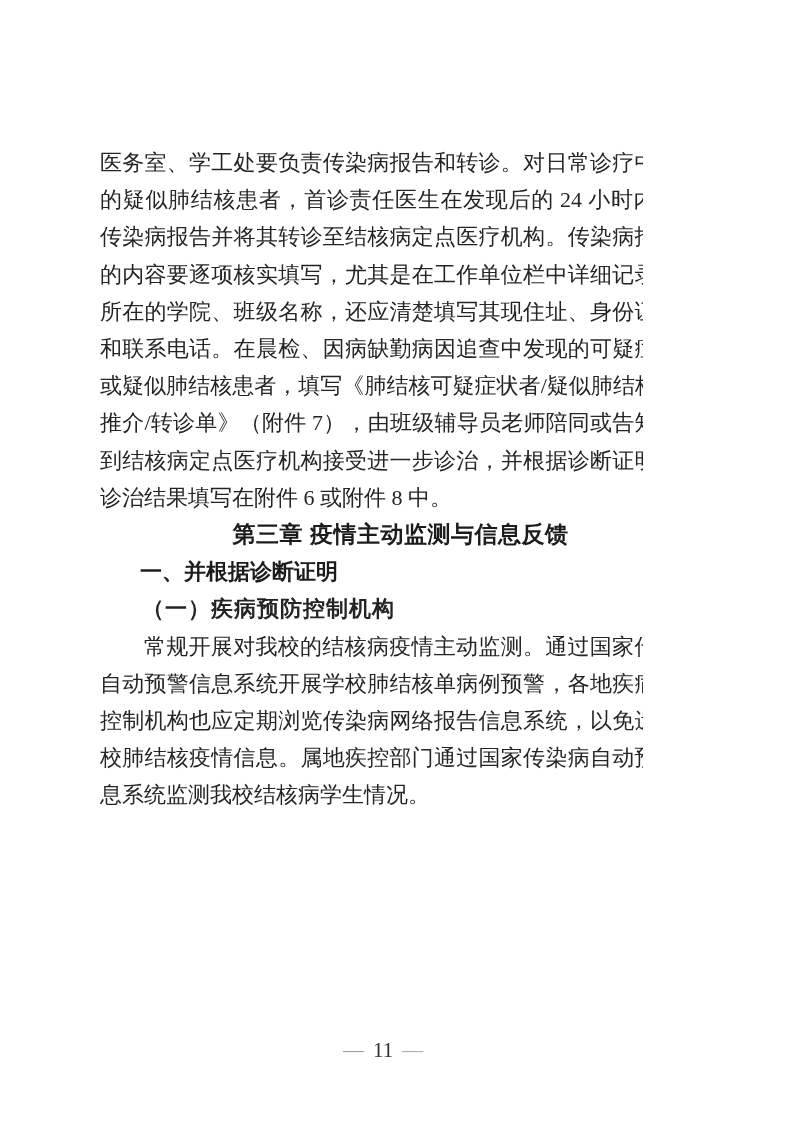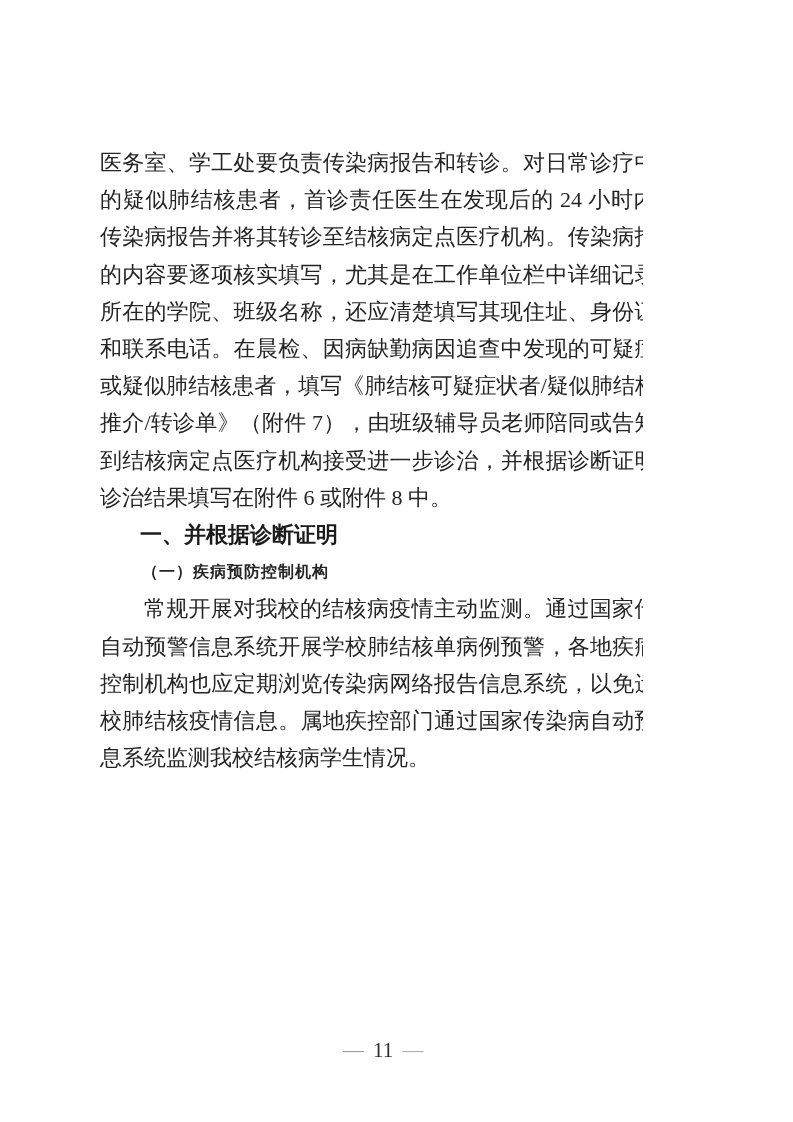--- a/index.html
+++ b/index.html
@@ -46,21 +46,21 @@
     margin: 0;
     font-family: "Liberation Sans", "DejaVu Sans", sans-serif;
     font-weight: 700;
     font-size: 22px;
     color: #1b1b1b;
     padding-left: 40px;
     text-align: left;
   }
   .subsection-heading {
     margin: 0;
-    font-size: 16px;
+    font-size: 22px;
     color: #242424;
     padding-left: 42px;
     text-align: left;
     letter-spacing: 1px;
   }
   .page-footer {
     position: absolute;
     top: 1038px;
     right: 100px;
     width: 200px;
@@ -82,20 +82,21 @@
     color: #2e2e2e;
     margin: 0 9px;
   }
 </style>
 </head>
 <body>
 
 <div class="page">
   <div class="content">
     <p class="para">医务室、学工处要负责传染病报告和转诊。对日常诊疗中发现的疑似肺结核患者，首诊责任医生在发现后的 24 小时内进行传染病报告并将其转诊至结核病定点医疗机构。传染病报告卡的内容要逐项核实填写，尤其是在工作单位栏中详细记录患者所在的学院、班级名称，还应清楚填写其现住址、身份证号码和联系电话。在晨检、因病缺勤病因追查中发现的可疑症状者或疑似肺结核患者，填写《肺结核可疑症状者/疑似肺结核患者推介/转诊单》（附件 7），由班级辅导员老师陪同或告知学生到结核病定点医疗机构接受进一步诊治，并根据诊断证明，将诊治结果填写在附件 6 或附件 8 中。</p>
+    <h2 class="chapter-heading">第三章 疫情主动监测与信息反馈</h2>
     <h3 class="section-heading">一、并根据诊断证明</h3>
     <h4 class="subsection-heading">（一）疾病预防控制机构</h4>
     <p class="para indent">常规开展对我校的结核病疫情主动监测。通过国家传染病自动预警信息系统开展学校肺结核单病例预警，各地疾病预防控制机构也应定期浏览传染病网络报告信息系统，以免遗漏学校肺结核疫情信息。属地疾控部门通过国家传染病自动预警信息系统监测我校结核病学生情况。</p>
   </div>
 
   <div class="page-footer">
     <span class="dash left">—</span><span class="num">11</span><span class="dash right">—</span>
   </div>
 </div>
 

